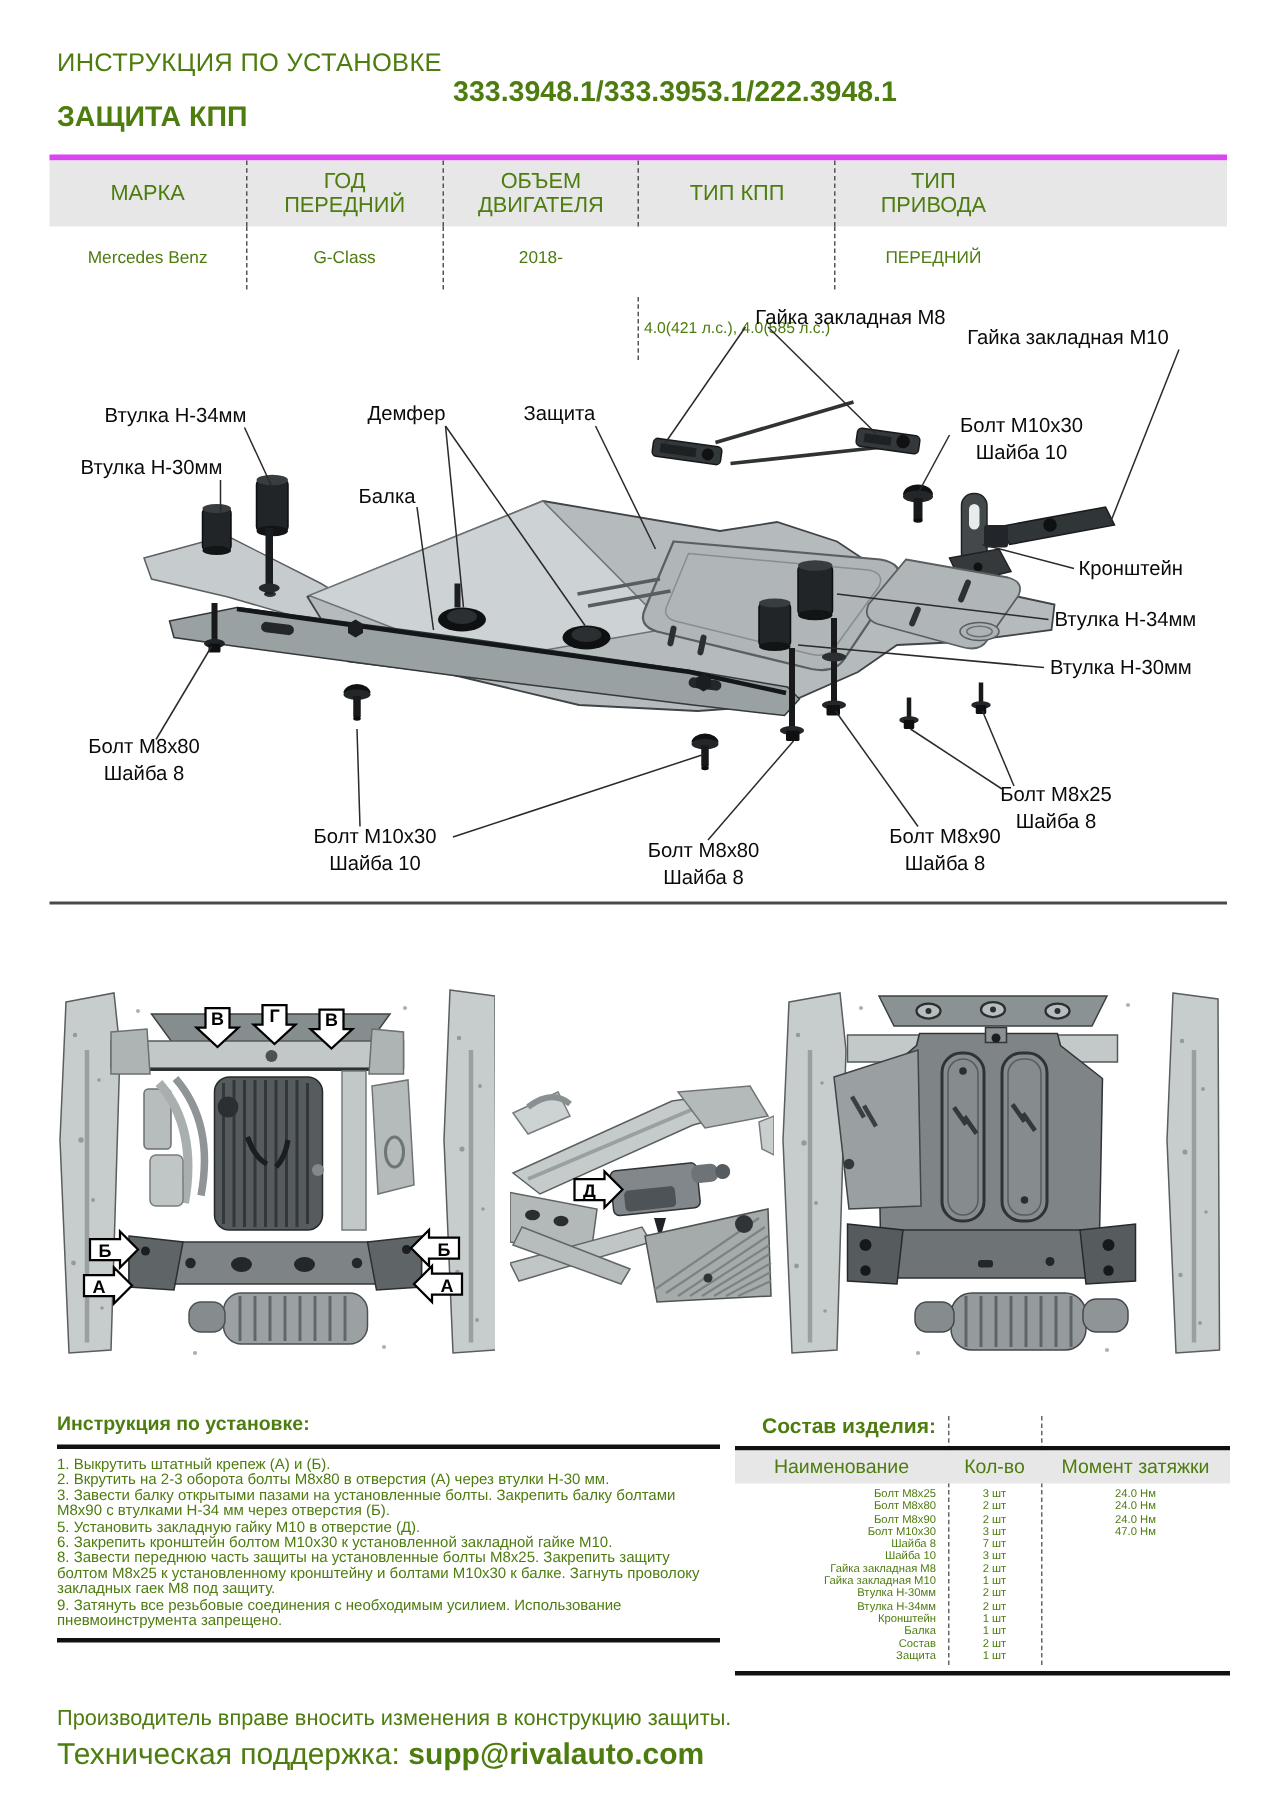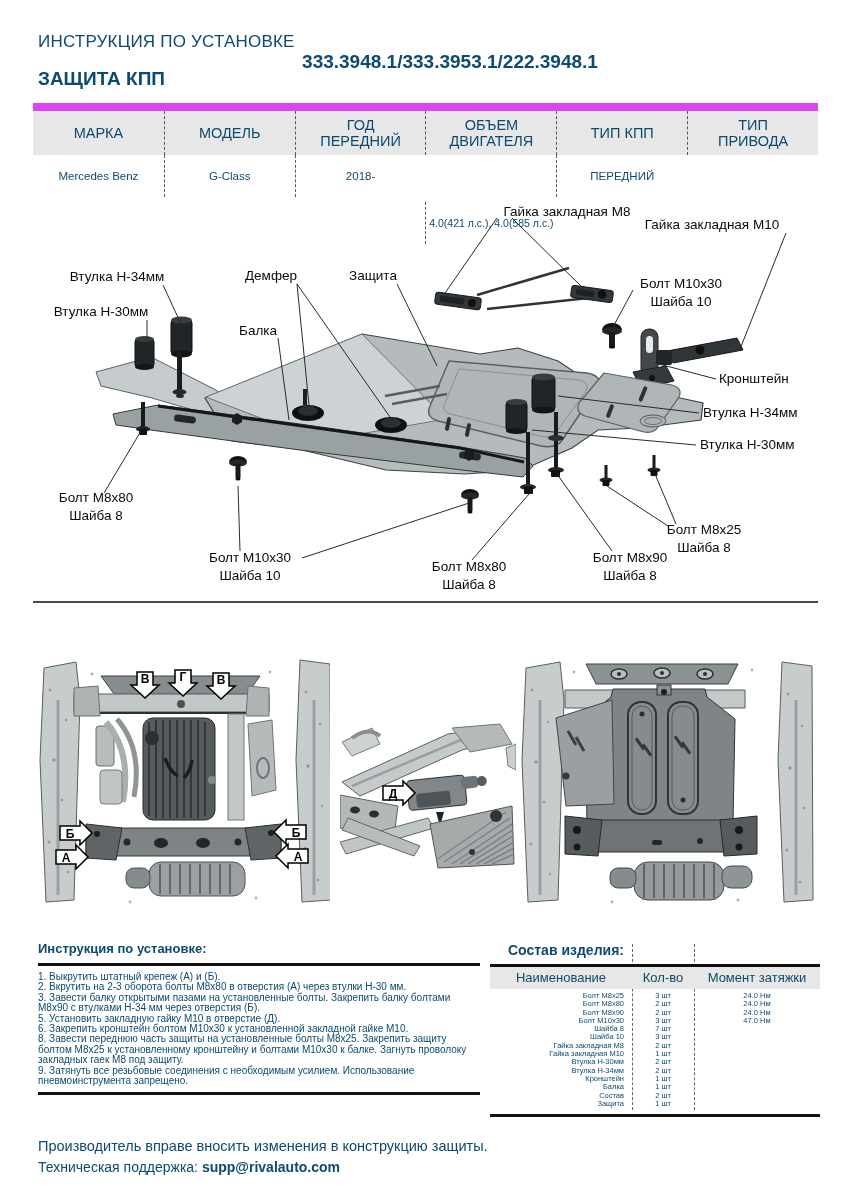--- a/index.html
+++ b/index.html
@@ -1,26 +1,26 @@
 <!DOCTYPE html>
 <html><head>
 <meta charset="utf-8">
 <style>
   html,body{margin:0;padding:0;background:#ffffff;}
   .page{position:relative;width:849px;height:1200px;background:#fff;overflow:hidden;
-        font-family:"Liberation Sans",sans-serif;color:#0c4a6e;}
+        font-family:"Liberation Sans",sans-serif;color:#4d7c0f;}
   .abs{position:absolute;}
 
   
   .hdr-title{left:38px;top:32px;font-size:17px;letter-spacing:.2px;}
   .hdr-product{left:38px;top:68px;font-size:19px;font-weight:bold;}
   .hdr-nums{left:230px;top:50px;width:440px;text-align:center;font-size:19px;font-weight:bold;line-height:23px;}
 
   
-  .vtable{left:33px;top:103px;width:785px;border-top:8px solid #d946ef;}
+  .vtable{left:33px;top:103px;width:785px;border-top:4px solid #d946ef;}
   .vrow{display:grid;grid-template-columns:repeat(6,1fr);}
   .vhead{background:#e7e7e7;}
   .vcell{display:flex;align-items:center;justify-content:center;text-align:center;
          white-space:pre-line;border-left:1px dashed #555;}
   .vcell:first-child{border-left:none;}
   .vhead .vcell{height:44px;font-size:14.5px;}
   .vbody .vcell{height:42px;font-size:11.5px;}
   .vbody .vcell.small{font-size:10.5px;margin-top:47px;}
 
   svg text{font-family:"Liberation Sans",sans-serif;}
@@ -49,38 +49,37 @@
   .parts-rows{position:absolute;left:0;top:52px;width:330px;}
   .prow{display:grid;grid-template-columns:142px 62px 126px;height:8.3px;}
   .pcell{font-size:7.5px;line-height:8.3px;}
   .pcell.c0{text-align:right;padding-right:8px;}
   .pcell.c1{text-align:center;}
   .pcell.c2{text-align:center;}
   .parts-botline{position:absolute;left:0;top:174px;width:330px;height:2.5px;background:#111;}
 
   
   .foot1{left:38px;top:1138px;font-size:14.5px;}
-  .foot2{left:38px;top:1159px;font-size:14px;}
+  .foot2{left:38px;top:1159px;font-size:20px;}
   .foot2 b{font-weight:bold;}
 </style>
 </head>
 <body>
 
 <div class="page">
 
   <div class="abs hdr-title">ИНСТРУКЦИЯ ПО УСТАНОВКЕ</div>
   <div class="abs hdr-product">ЗАЩИТА КПП</div>
   <div class="abs hdr-nums">
     <div>333.3948.1/333.3953.1/222.3948.1</div>
   </div>
 
   <div class="abs vtable">
     <div class="vrow vhead">
       <div class="vcell">МАРКА</div>
-      <div class="vcell">МОДЕЛЬ</div>
       <div class="vcell">ГОД
 ПЕРЕДНИЙ</div>
       <div class="vcell">ОБЪЕМ
 ДВИГАТЕЛЯ</div>
       <div class="vcell">ТИП КПП</div>
       <div class="vcell">ТИП
 ПРИВОДА</div>
     </div>
     <div class="vrow vbody">
       <div class="vcell">Mercedes Benz</div>

